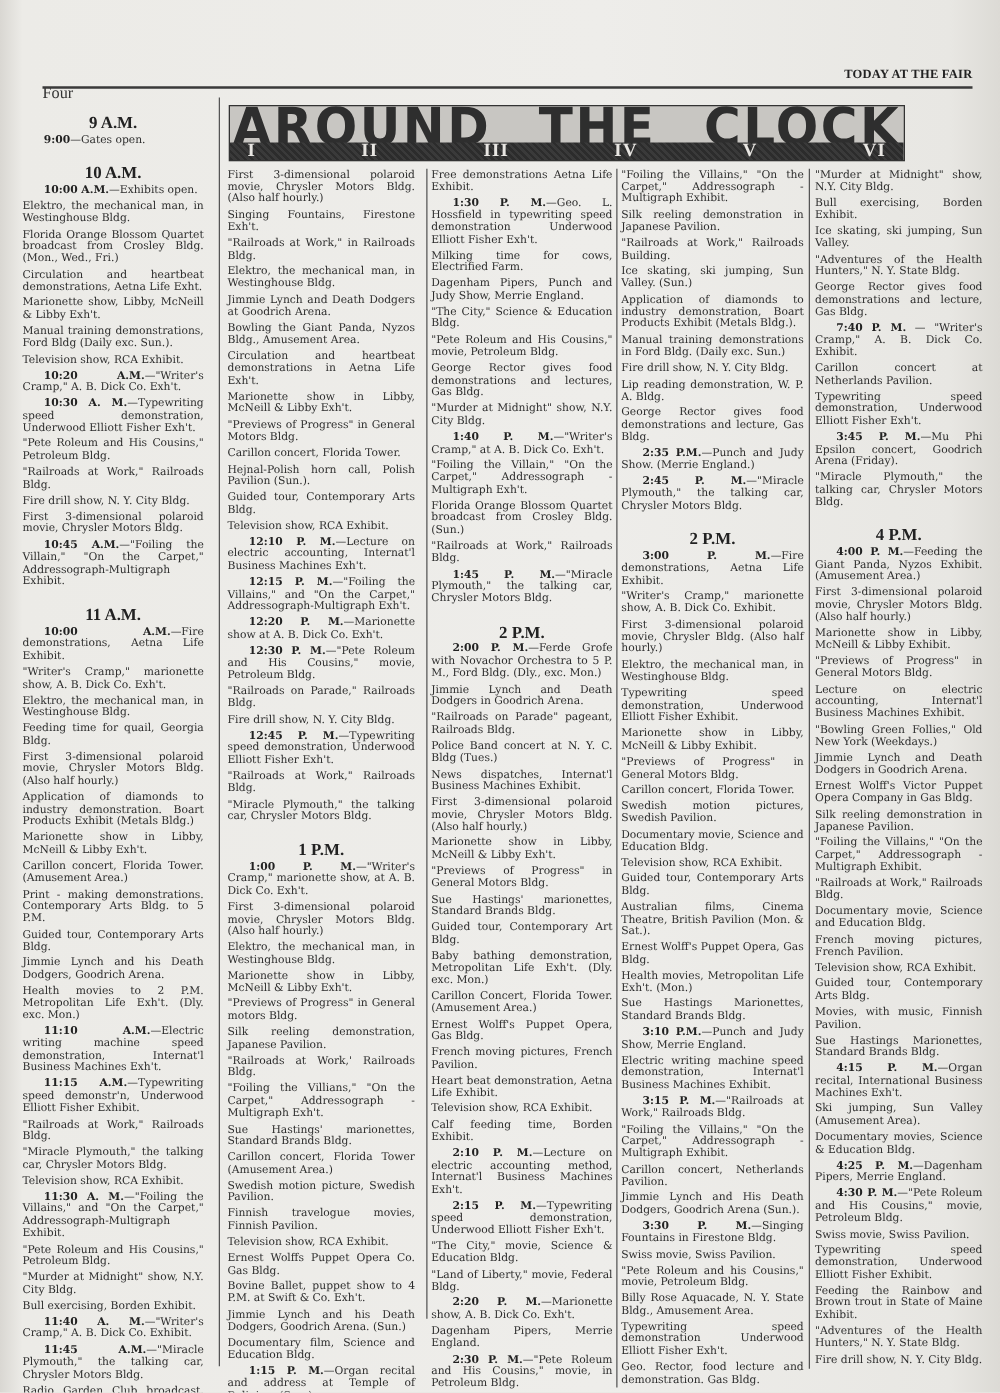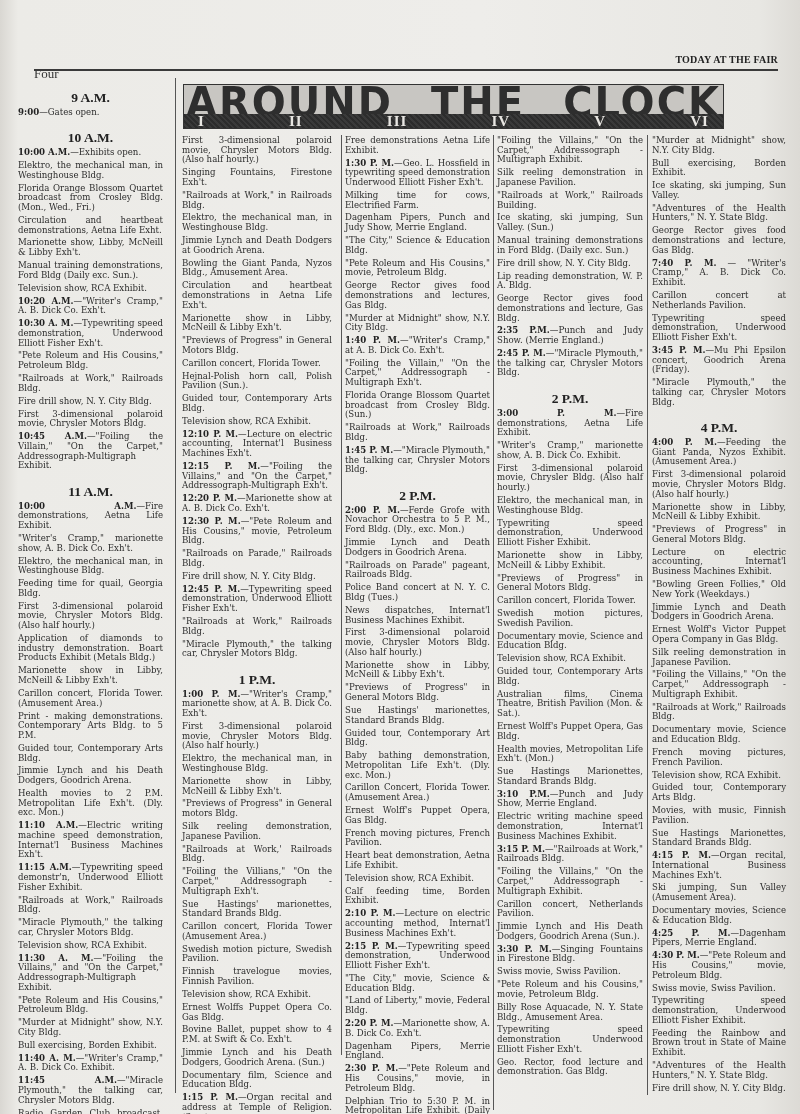--- a/index.html
+++ b/index.html
@@ -44,21 +44,21 @@
   .banner-numeral {
     font-family: "Liberation Serif", serif; font-weight: bold; font-size: 15px; line-height: 14px;
     color: #e8e6e2; letter-spacing: 1px;
   }
   .col {
     position: absolute; font-size: 8.6px; line-height: 9.7px; color: #2d2d2d;
     font-family: "DejaVu Serif", serif;
   }
   .col-divider { position: absolute; width: 1px; background: #555; }
   .entry { margin-bottom: 3.2px; text-align: justify; hyphens: manual; }
-  .entry b { font-weight: bold; color: #222; }
+  .entry b { font-weight: bold; color: #222; margin-left: 17px; }
   .hour {
     font-family: "Liberation Serif", serif; font-weight: bold; font-size: 13.5px; text-align: center;
     margin: 16px 0 5px 0; color: #222;
   }
   .c1 { left: 18px; top: 77px; width: 145px; }
   .c2 { left: 182px; top: 136px; width: 150px; }
   .c3 { left: 345px; top: 136px; width: 145px; }
   .c4 { left: 497px; top: 136px; width: 146px; }
   .c5 { left: 652px; top: 136px; width: 134px; }
   .d1 { left: 175px; top: 78px; height: 1015px; }
@@ -223,20 +223,21 @@
       <div class="entry"><b>2:20 P. M.</b><span>—Marionette show, A. B. Dick Co. Exh't.</span></div>
       <div class="entry"><span>Dagenham Pipers, Merrie England.</span></div>
       <div class="entry"><b>2:30 P. M.</b><span>—"Pete Roleum and His Cousins," movie, in Petroleum Bldg.</span></div>
       <div class="entry"><span>Delphian Trio to 5:30 P. M. in Metropolitan Life Exhibit. (Daily exc. Mon.)</span></div>
     </div>
   <div class="col c4">
       <div class="entry"><span>"Foiling the Villains," "On the Carpet," Addressograph - Multigraph Exhibit.</span></div>
       <div class="entry"><span>Silk reeling demonstration in Japanese Pavilion.</span></div>
       <div class="entry"><span>"Railroads at Work," Railroads Building.</span></div>
       <div class="entry"><span>Ice skating, ski jumping, Sun Valley. (Sun.)</span></div>
+      <div class="entry"><span>Application of diamonds to industry demonstration, Boart Products Exhibit (Metals Bldg.).</span></div>
       <div class="entry"><span>Manual training demonstrations in Ford Bldg. (Daily exc. Sun.)</span></div>
       <div class="entry"><span>Fire drill show, N. Y. City Bldg.</span></div>
       <div class="entry"><span>Lip reading demonstration, W. P. A. Bldg.</span></div>
       <div class="entry"><span>George Rector gives food demonstrations and lecture, Gas Bldg.</span></div>
       <div class="entry"><b>2:35 P.M.</b><span>—Punch and Judy Show. (Merrie England.)</span></div>
       <div class="entry"><b>2:45 P. M.</b><span>—"Miracle Plymouth," the talking car, Chrysler Motors Bldg.</span></div>
       <div class="hour">2 P.M.</div>
       <div class="entry"><b>3:00 P. M.</b><span>—Fire demonstrations, Aetna Life Exhibit.</span></div>
       <div class="entry"><span>"Writer's Cramp," marionette show, A. B. Dick Co. Exhibit.</span></div>
       <div class="entry"><span>First 3-dimensional polaroid movie, Chrysler Bldg. (Also half hourly.)</span></div>

